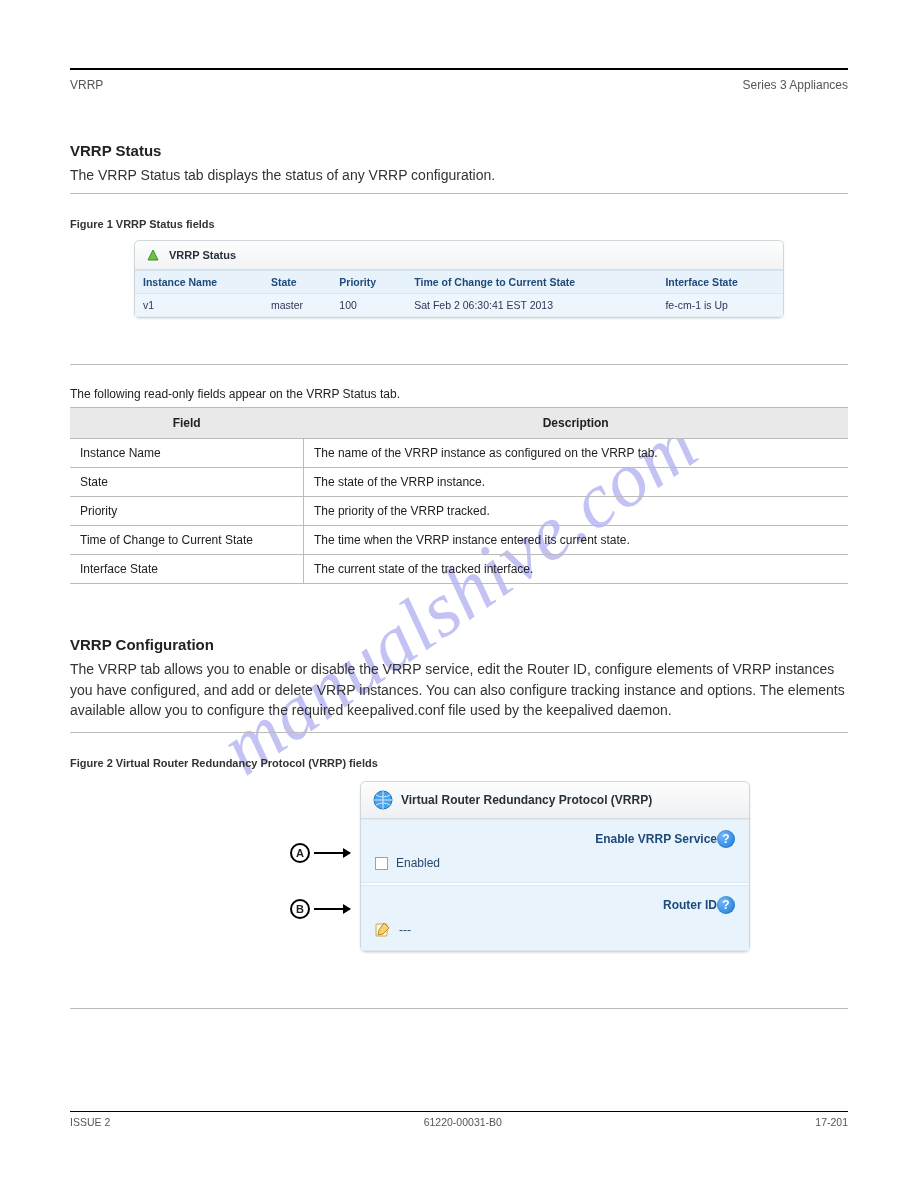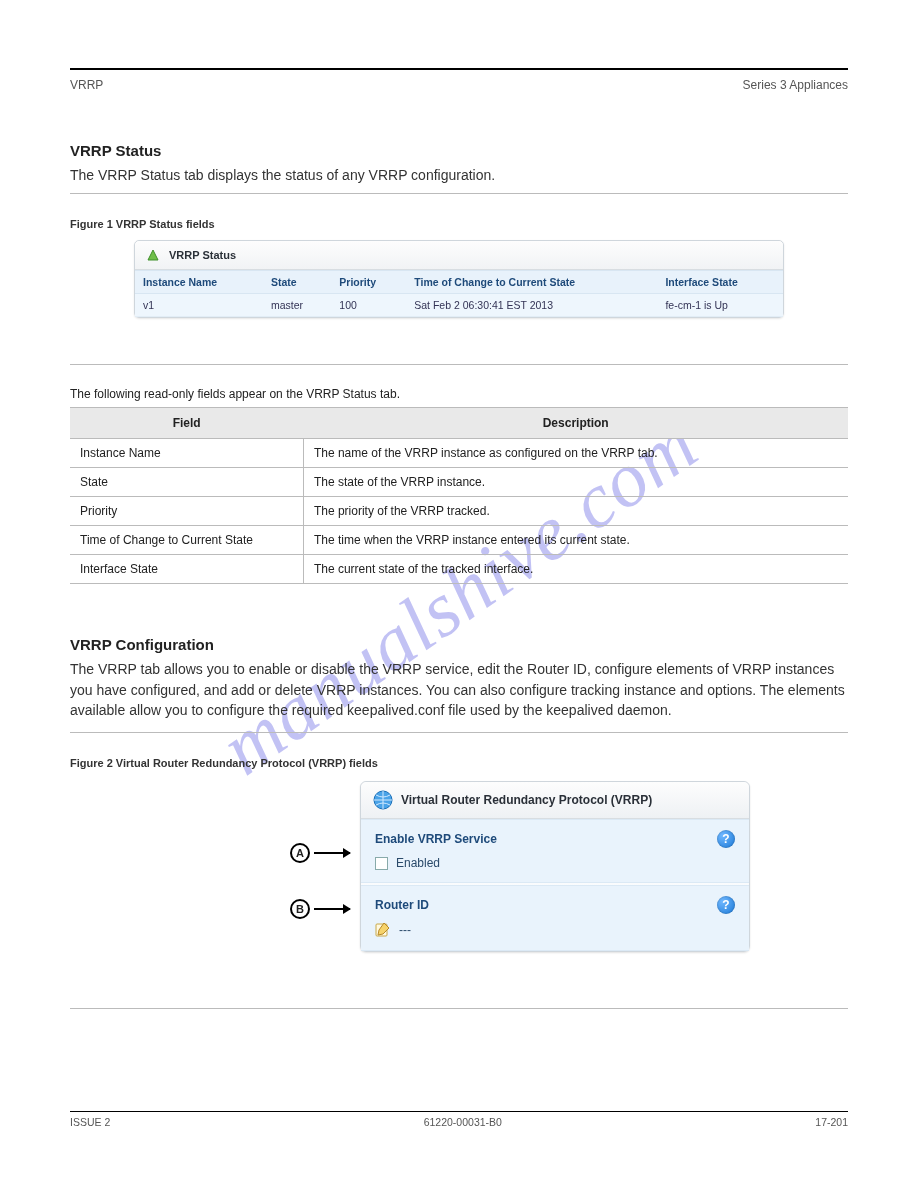--- a/index.html
+++ b/index.html
@@ -41,21 +41,21 @@
   .fields-table td { padding: 7px 10px; border-bottom: 1px solid #bbb; vertical-align: top; }
   .fields-table td.fname { width: 30%; border-right: 1px solid #bbb; }
   .fields-table tr.last td { border-bottom: 1px solid #bbb; }
 
   
   .panel-cfg-wrap { position: relative; width: 460px; margin: 0 0 0 220px; }
   .panel-cfg { width: 390px; margin-left: 70px; border:1px solid #cfd6dc; border-radius:6px; background:linear-gradient(#fff,#f6f9fc); box-shadow:0 1px 2px rgba(0,0,0,.12); font-size:12px; }
   .panel-cfg .hdr { display:flex; align-items:center; gap:8px; padding:8px 12px; border-bottom:1px solid #d8dde1; background:linear-gradient(#fdfdfd,#eef1f4); border-radius:6px 6px 0 0; font-weight:bold; color:#2a3038; }
   .panel-cfg .sect { background:#e9f3fc; border-top:1px solid #dbe9f5; border-bottom:1px solid #dbe9f5; padding:10px 14px 12px 14px; }
   .panel-cfg .sect + .sect { margin-top: 2px; }
-  .panel-cfg .sect-title-row { display:flex; justify-content:space-between; align-items:center; }
+  .panel-cfg .sect-title-row { display:flex; justify-content:flex-end; align-items:center; }
   .panel-cfg .sect-title { font-weight:bold; color:#1e4a7a; font-size:12px; }
   .panel-cfg .row-inline { display:flex; align-items:center; gap:8px; margin-top:8px; color:#2a4a6a; font-size:12px; }
   .help-ico { width:18px; height:18px; border-radius:50%; background: radial-gradient(circle at 30% 30%, #6fb7ff, #1a78d6); color:#fff; display:inline-flex; align-items:center; justify-content:center; font-weight:bold; font-size:12px; box-shadow: inset 0 0 2px rgba(0,0,0,.3); }
   .globe { width:20px; height:20px; }
   .chk { width:13px; height:13px; border:1px solid #8aa; background:#fff; display:inline-block; }
   .editico { width:16px; height:16px; display:inline-block; }
 
   .callout { position:absolute; display:flex; align-items:center; gap:4px; }
   .callout .circle { width:20px; height:20px; border:2px solid #000; border-radius:50%; display:inline-flex; align-items:center; justify-content:center; font-size:11px; font-weight:bold; background:#fff; }
   .callout .arrowline { width:36px; height:2px; background:#000; position:relative; }

